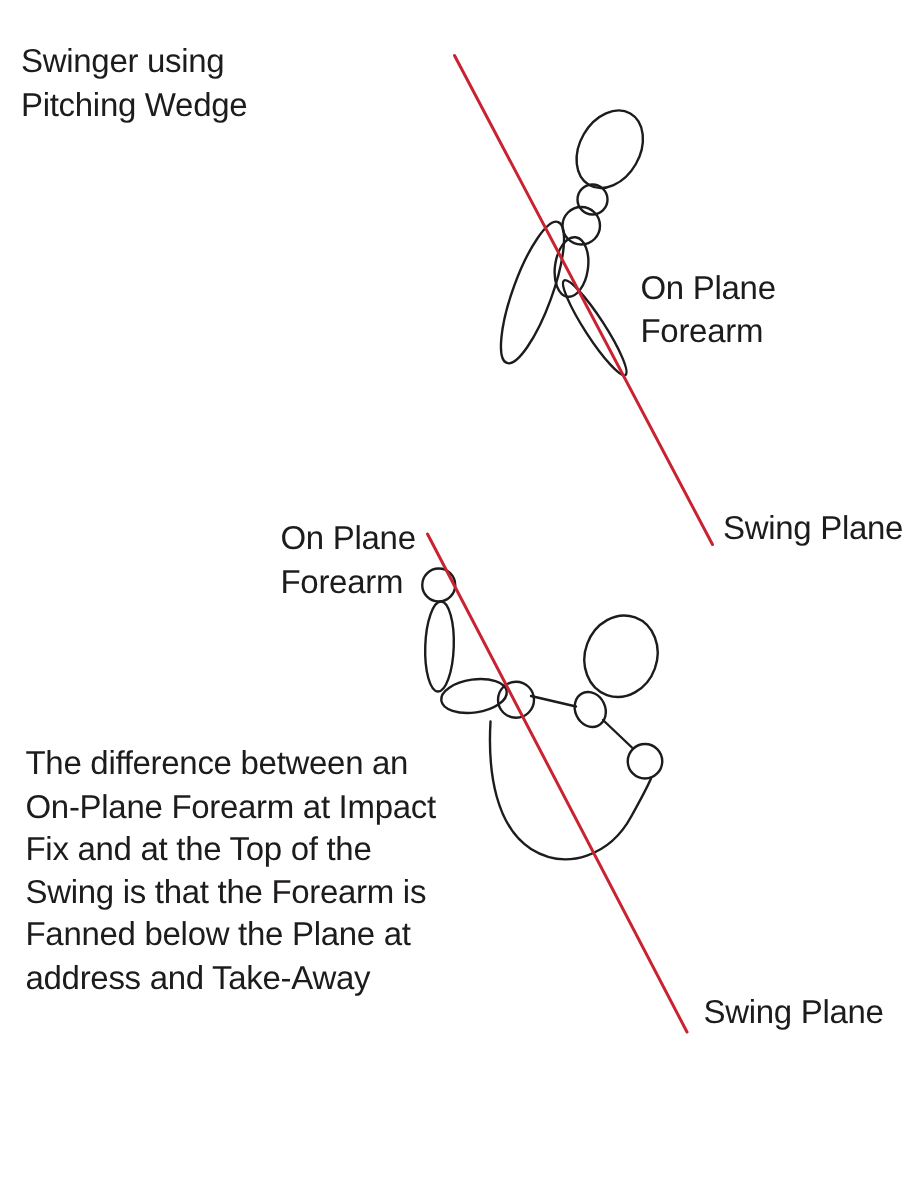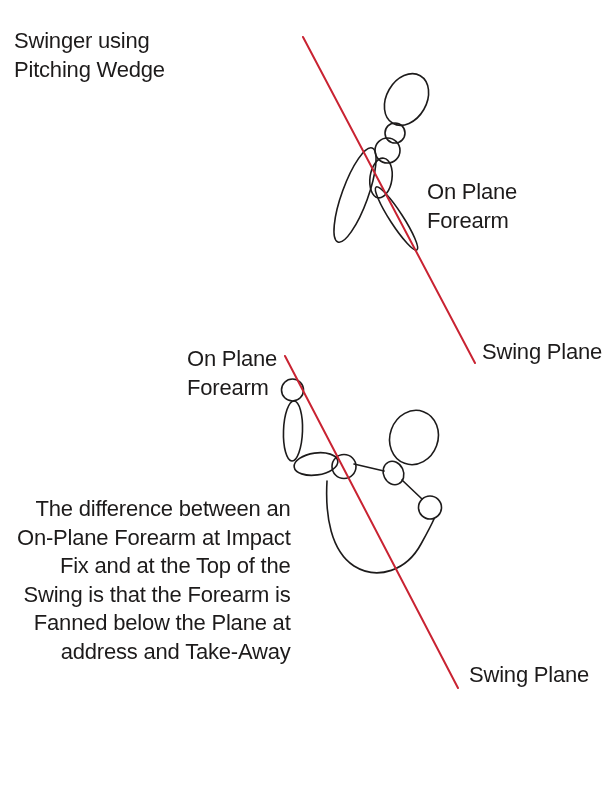--- a/index.html
+++ b/index.html
@@ -40,21 +40,21 @@
     position: absolute;
     font-size: 22px;
     line-height: 28.5px;
     letter-spacing: -0.2px;
     white-space: pre-line;
   }
   .label.title     { left: 14px;  top: 27px;  }
   .label.fore-top  { left: 427px; top: 178px; }
   .label.plane-top { left: 482px; top: 338px; }
   .label.fore-bot  { left: 187px; top: 345px; }
-  .label.note      { left: 17px;  top: 495px; text-align: right; }
+  .label.note      { left: 17px;  top: 495px; }
   .label.plane-bot { left: 469px; top: 661px; }
 </style>
 </head>
 <body>
 
 <div id="page" style="--bg: #ffffff; --ink: #1d1b1b; --plane: #c92332;">
 
   <svg id="diagram-svg" viewBox="0 0 612 792" xmlns="http://www.w3.org/2000/svg">
     <g id="top-figure">
         <ellipse cx="406.5" cy="99.5" rx="20" ry="27.5" transform="rotate(30 406.5 99.5)"></ellipse>

